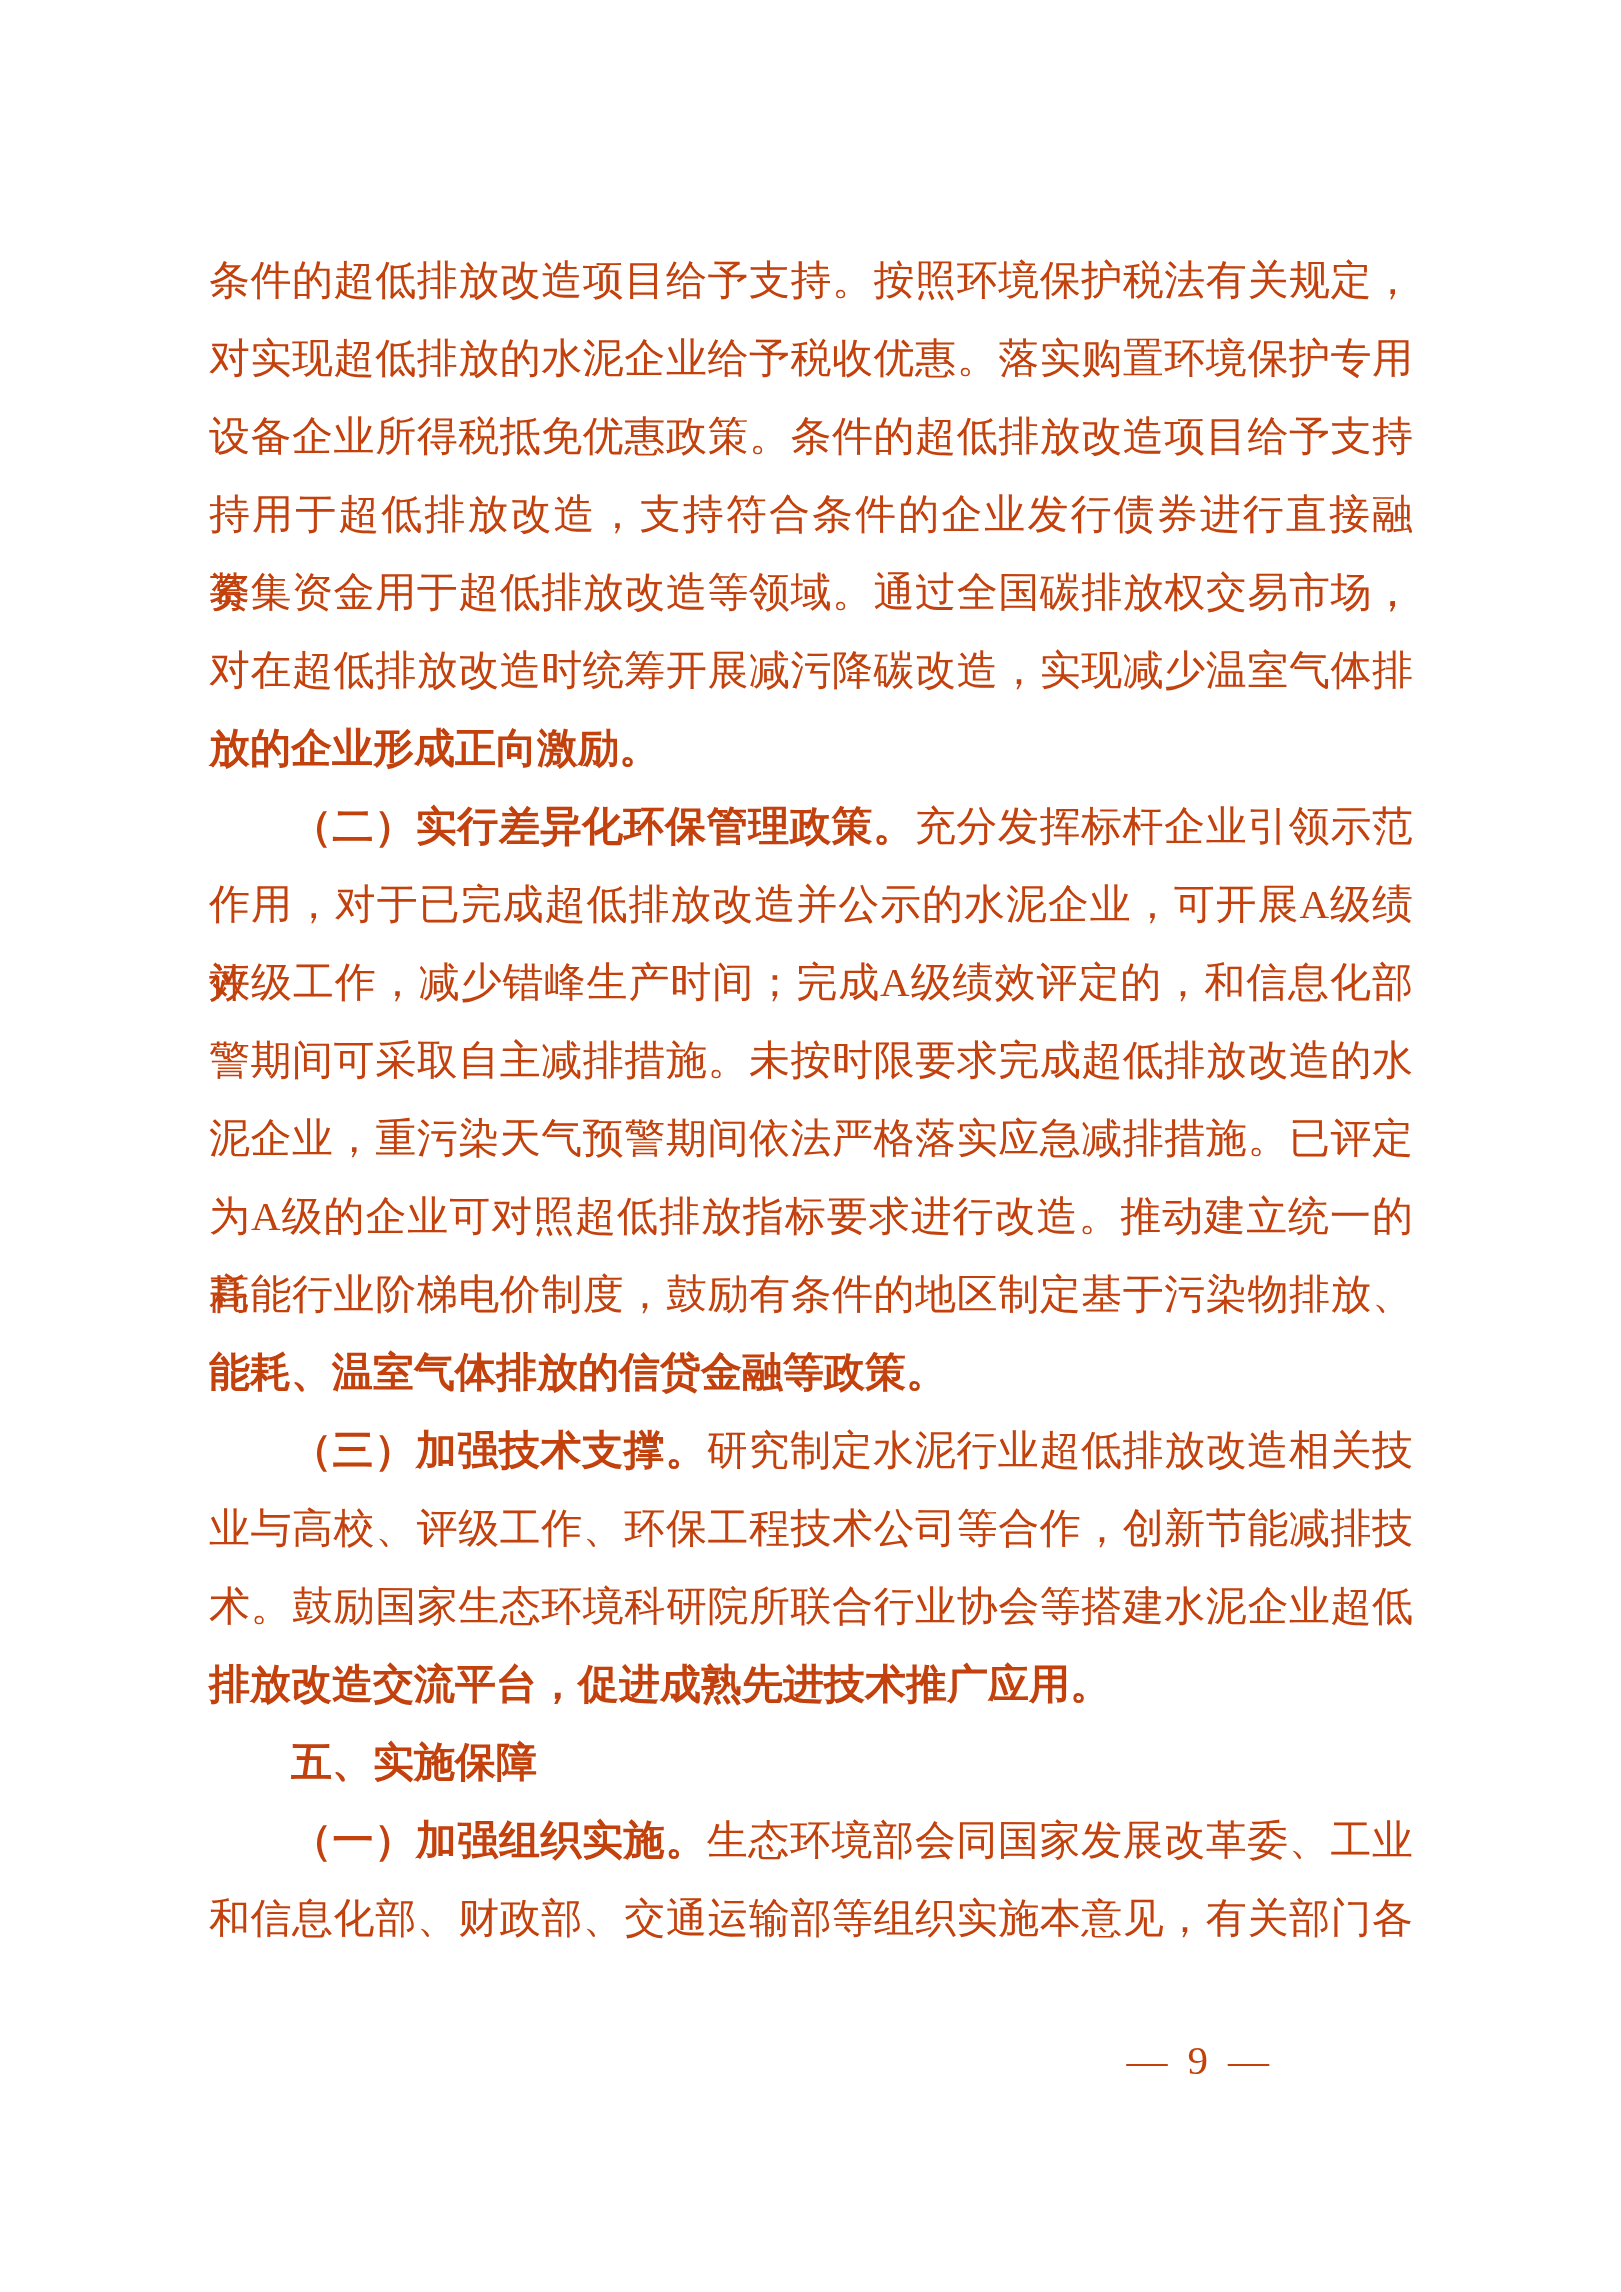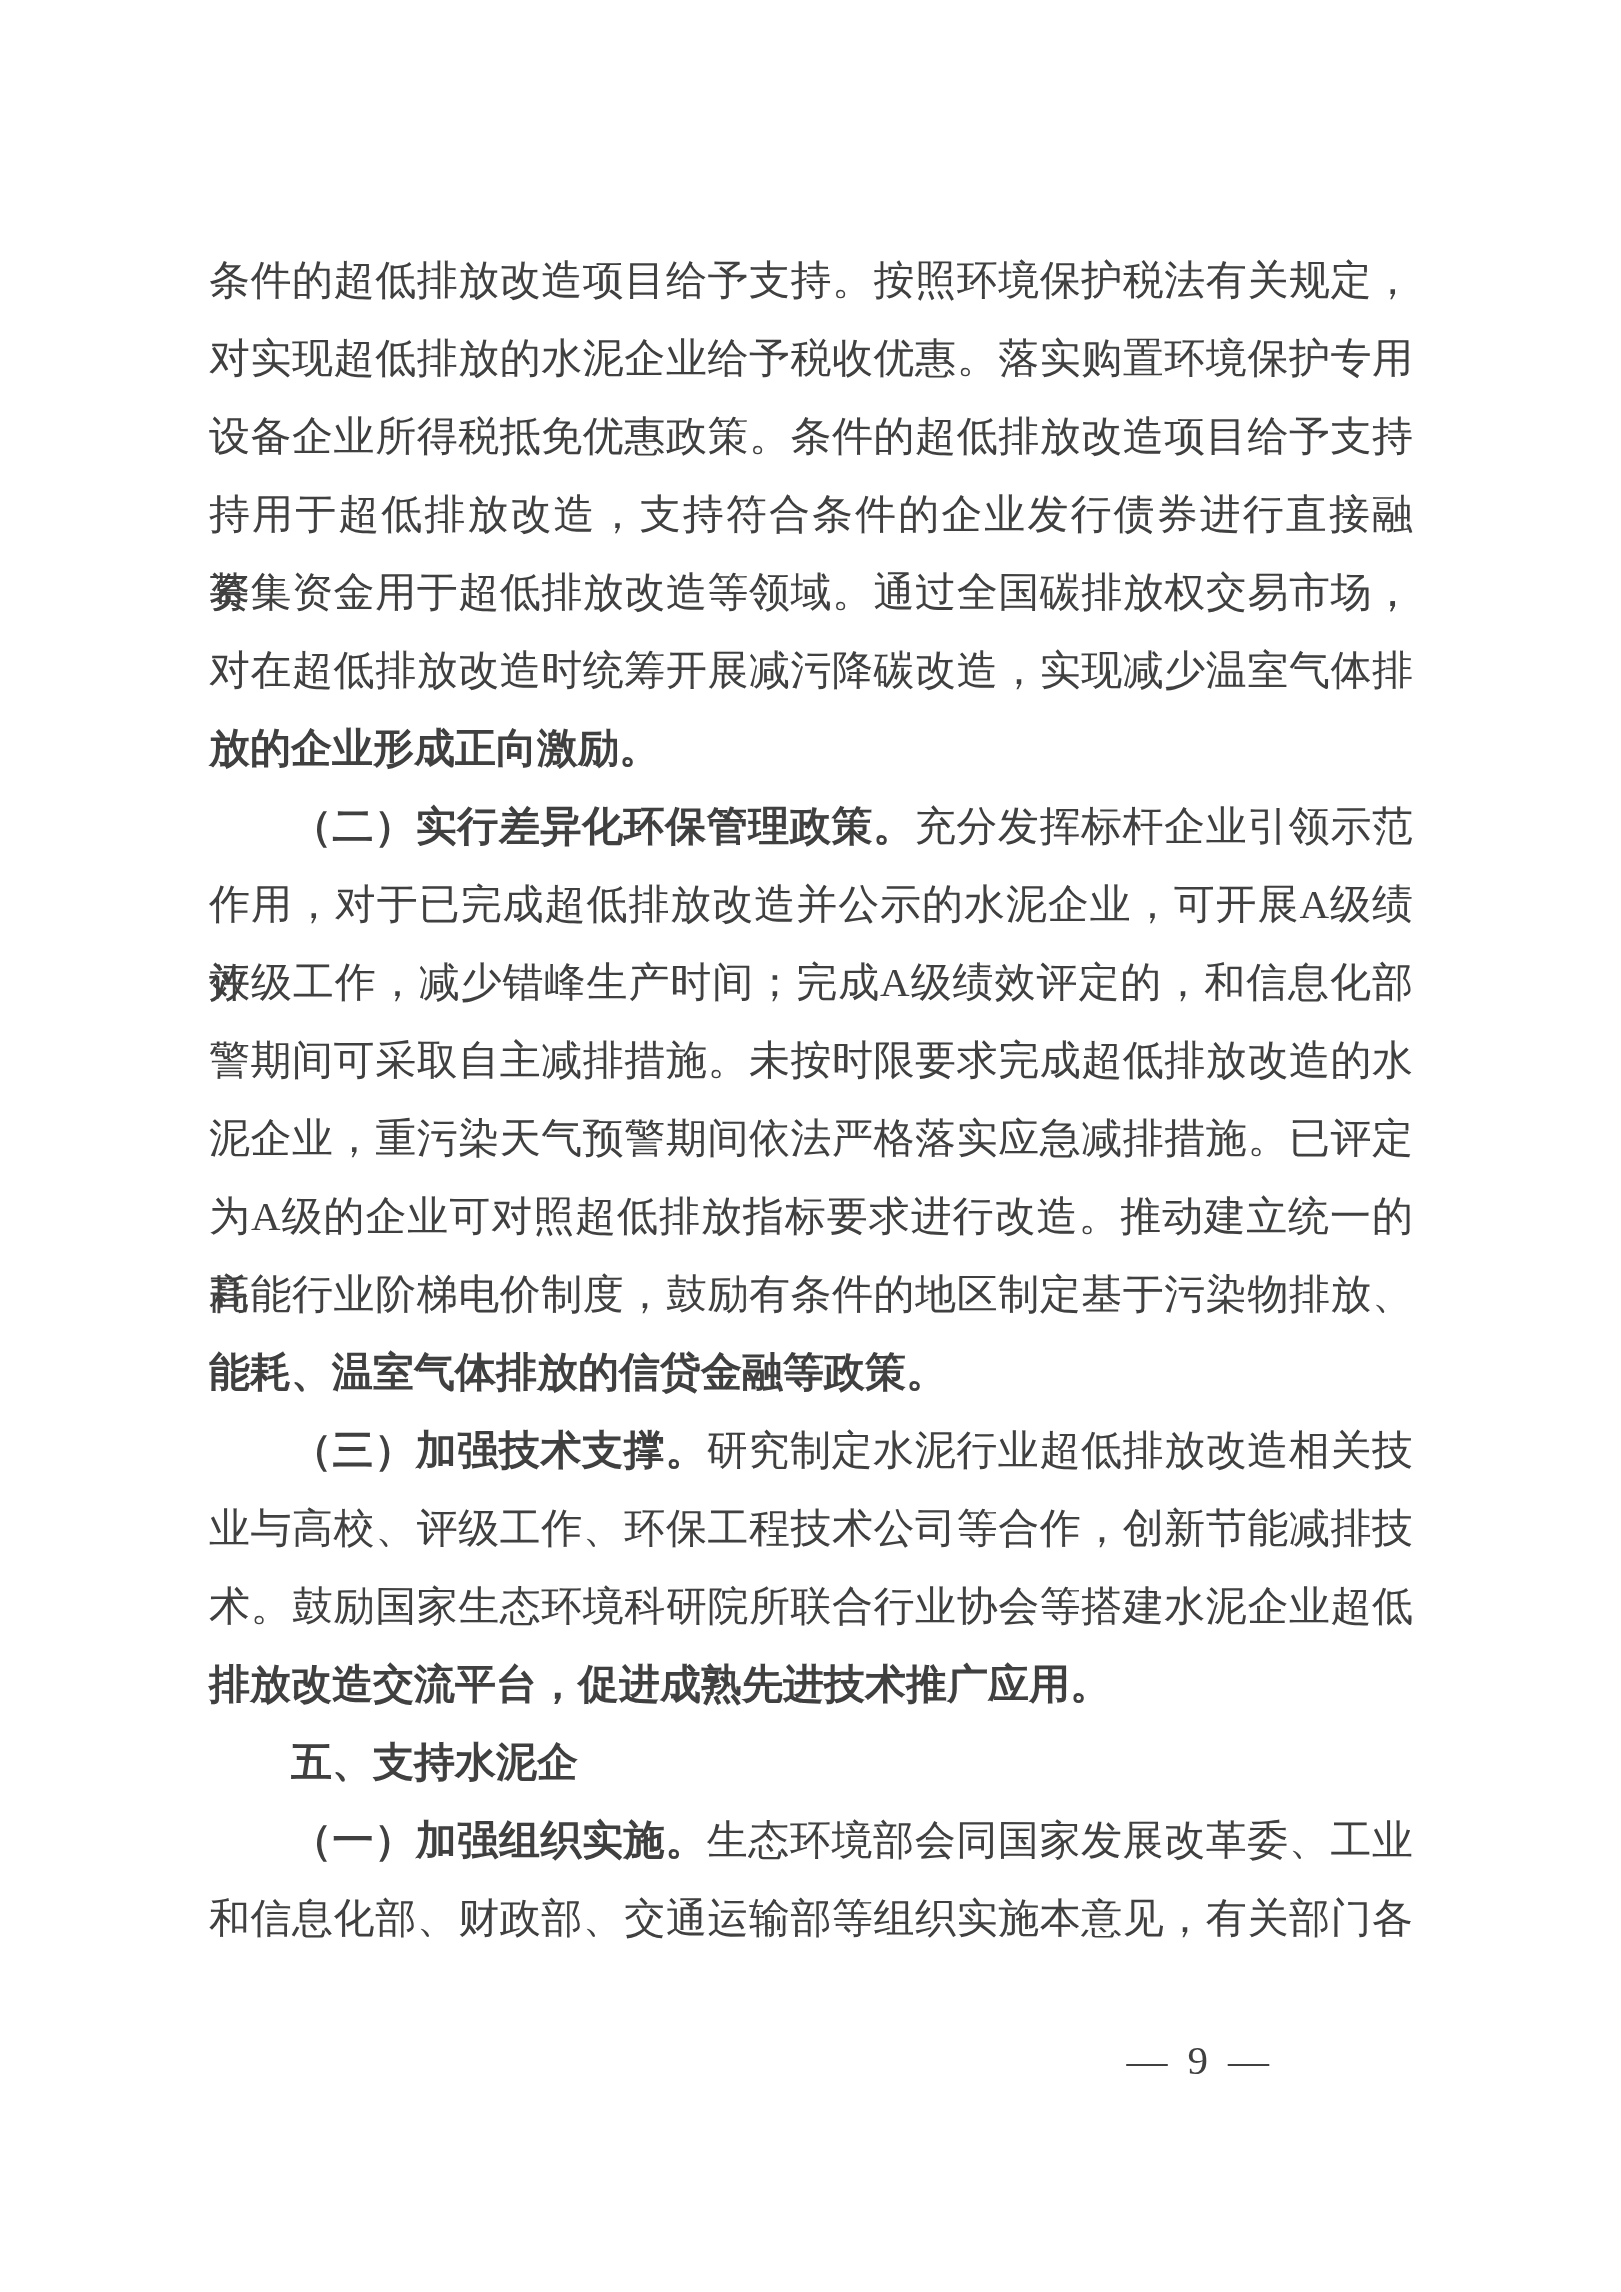--- a/index.html
+++ b/index.html
@@ -5,21 +5,21 @@
   html, body {
     margin: 0;
     padding: 0;
     background: #ffffff;
   }
   .page {
     position: relative;
     width: 1478px;
     height: 2293px;
     background: #ffffff;
-    color: #404040;
+    color: #c2410c;
     font-family: "Liberation Serif", "DejaVu Serif", serif;
     overflow: hidden;
   }
   .textblock {
     position: absolute;
     left: 209px;
     top: 241px;
     width: 1204px;
   }
   .line {
@@ -84,21 +84,21 @@
     <div class="line">耗能行业阶梯电价制度，鼓励有条件的地区制定基于污染物排放、</div>
     <div class="line end">能耗、温室气体排放的信贷金融等政策。</div>
 
     <div class="line ind">
       <span class="lead">（三）加强技术支撑。</span><span>研究制定水泥行业超低排放改造相关技</span>
     </div>
     <div class="line">业与高校、评级工作、环保工程技术公司等合作，创新节能减排技</div>
     <div class="line">术。鼓励国家生态环境科研院所联合行业协会等搭建水泥企业超低</div>
     <div class="line end">排放改造交流平台，促进成熟先进技术推广应用。</div>
 
-    <div class="line ind heading">五、支持水泥企</div>
+    <div class="line ind heading">五、实施保障</div>
 
     <div class="line ind">
       <span class="lead">（一）加强组织实施。</span><span>生态环境部会同国家发展改革委、工业</span>
     </div>
     <div class="line">和信息化部、财政部、交通运输部等组织实施本意见，有关部门各</div>
 
   </div>
 
   <div class="footer">— 9 —</div>
 </div>

